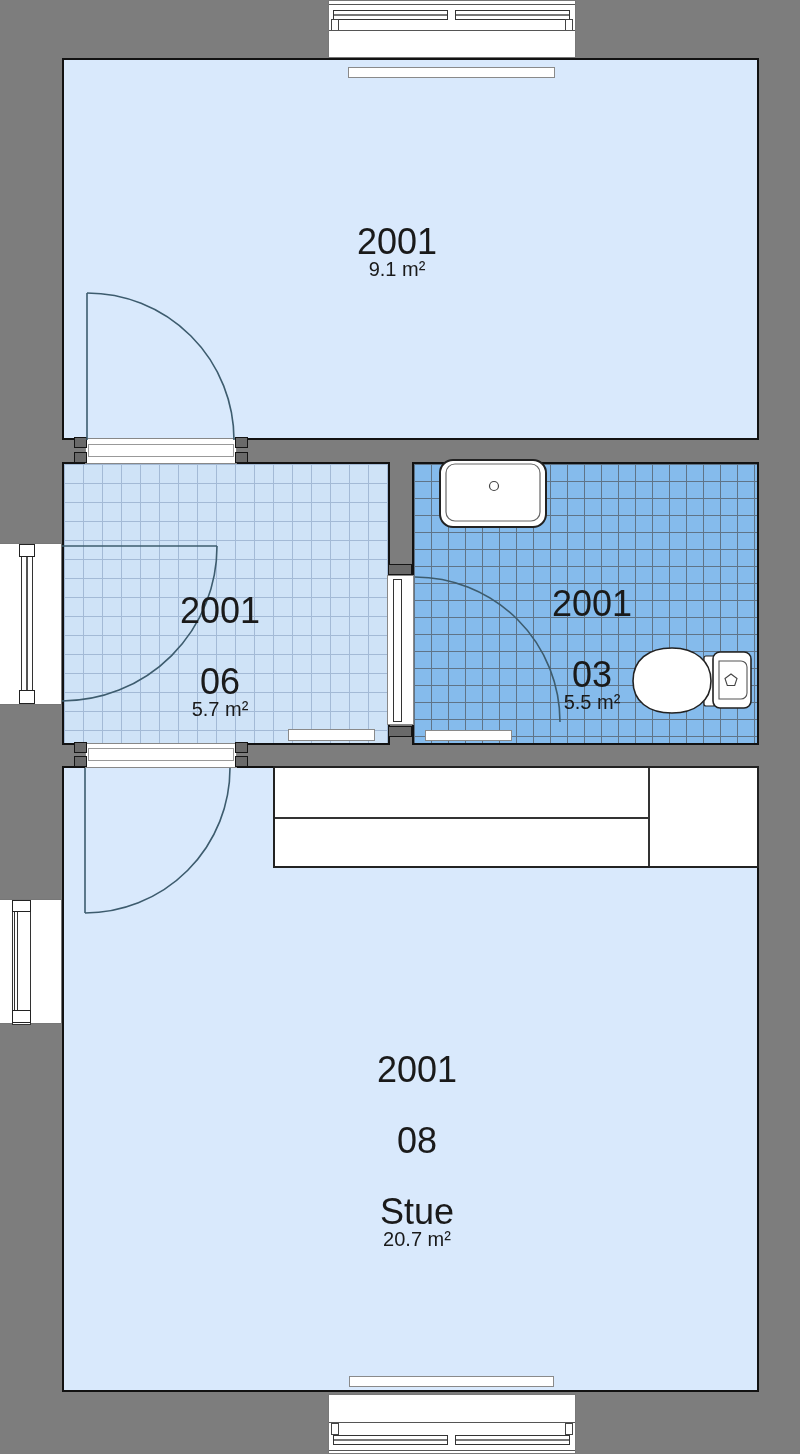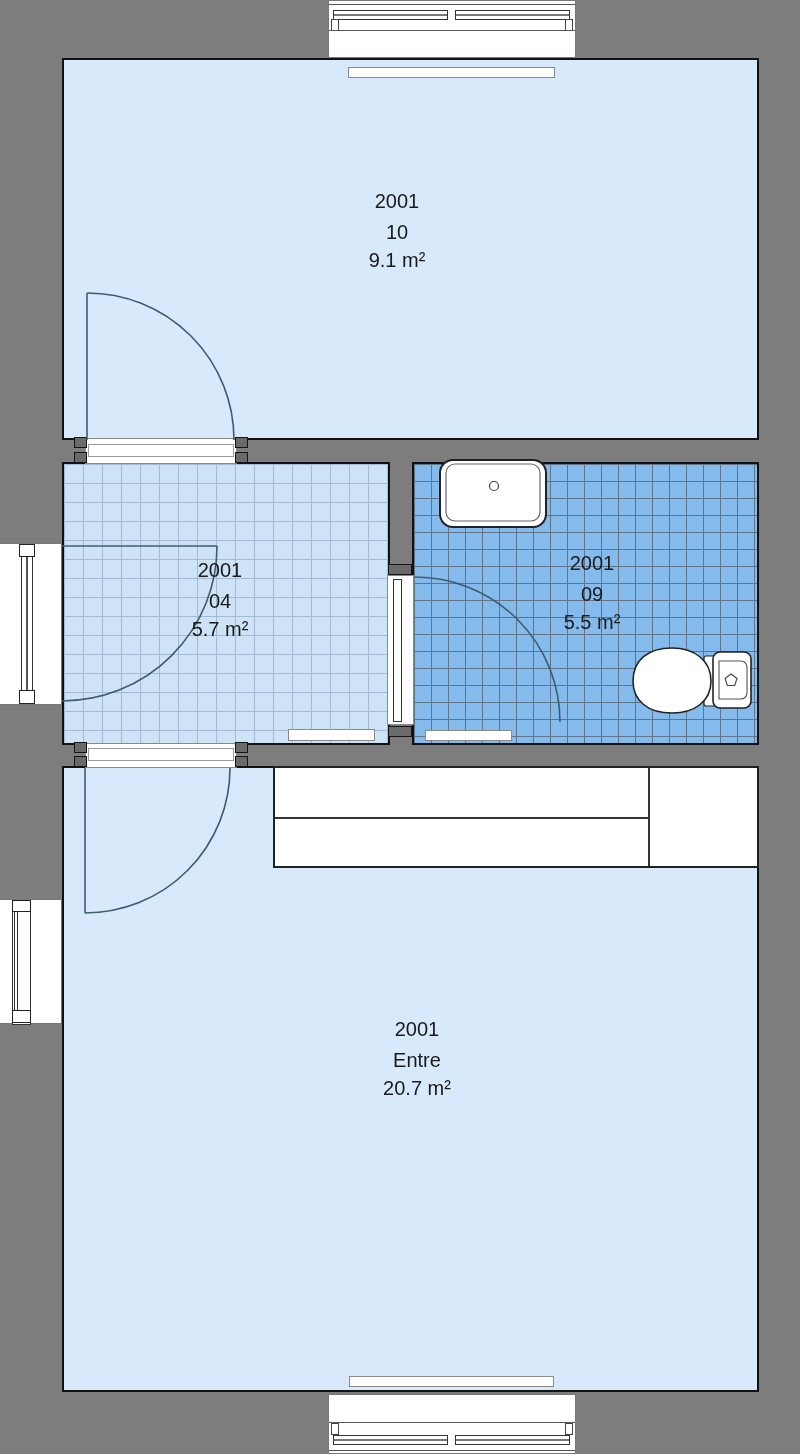--- a/index.html
+++ b/index.html
@@ -59,21 +59,21 @@
   .radiator{position:absolute;background:#fff;border:1px solid #8a8a8a;box-sizing:border-box;}
 
   .counter{position:absolute;left:273px;top:766px;width:486px;height:102px;
            background:#fff;border:2px solid var(--fixture_line);box-sizing:border-box;}
   .counter .divider{position:absolute;left:373px;top:0;width:0;height:100%;border-left:2px solid #333;}
   .counter .shelf{position:absolute;left:0;top:49px;width:373px;height:0;border-top:2px solid #333;}
 
   svg.overlay{position:absolute;left:0;top:0;pointer-events:none;}
 
   .label{position:absolute;width:170px;text-align:center;color:var(--text);}
-  .label .ln{font-size:20px;line-height:31px;white-space:nowrap;}
+  .label .ln{font-size:36px;line-height:31px;white-space:nowrap;margin-top:40px;}
   .label .area{font-size:20px;line-height:25px;white-space:nowrap;}
 </style>
 </head>
 <body>
 
 <div class="plan">
 
   <div class="room room-vaer1"></div>
   <div class="room room-entre"></div>
   <div class="room room-bad"></div>
@@ -160,35 +160,35 @@
       <rect x="704" y="656" width="11" height="50" rx="2" stroke-width="1.2"></rect>
       <path d="M633,681 c0,-21 15,-33 39,-33 c23,0 39,13 39,33 c0,20 -16,32 -39,32 c-24,0 -39,-12 -39,-32 z"></path>
       <rect x="713" y="652" width="38" height="56" rx="7"></rect>
       <path d="M719,661 h22 a6,6 0 0 1 6,6 v26 a6,6 0 0 1 -6,6 h-22 z" stroke-width="1.1" stroke="#555"></path>
       <polygon points="731,674 737,678.5 734.7,685.5 727.3,685.5 725,678.5" stroke="#444" stroke-width="1.1"></polygon>
     </g>
   </svg>
 
   <div class="label" style="left:312px;top:186px;">
     <div class="ln">2001</div>
-    <div class="ln">10</div>
     <div class="area">9.1 m²</div>
   </div>
 
   <div class="label" style="left:135px;top:555px;">
     <div class="ln">2001</div>
-    <div class="ln">04</div>
+    <div class="ln">06</div>
     <div class="area">5.7 m²</div>
   </div>
 
   <div class="label" style="left:507px;top:548px;">
     <div class="ln">2001</div>
-    <div class="ln">09</div>
+    <div class="ln">03</div>
     <div class="area">5.5 m²</div>
   </div>
 
   <div class="label" style="left:332px;top:1014px;">
     <div class="ln">2001</div>
-    <div class="ln">Entre</div>
+    <div class="ln">08</div>
+    <div class="ln">Stue</div>
     <div class="area">20.7 m²</div>
   </div>
 
 </div>
 
 </body></html>

